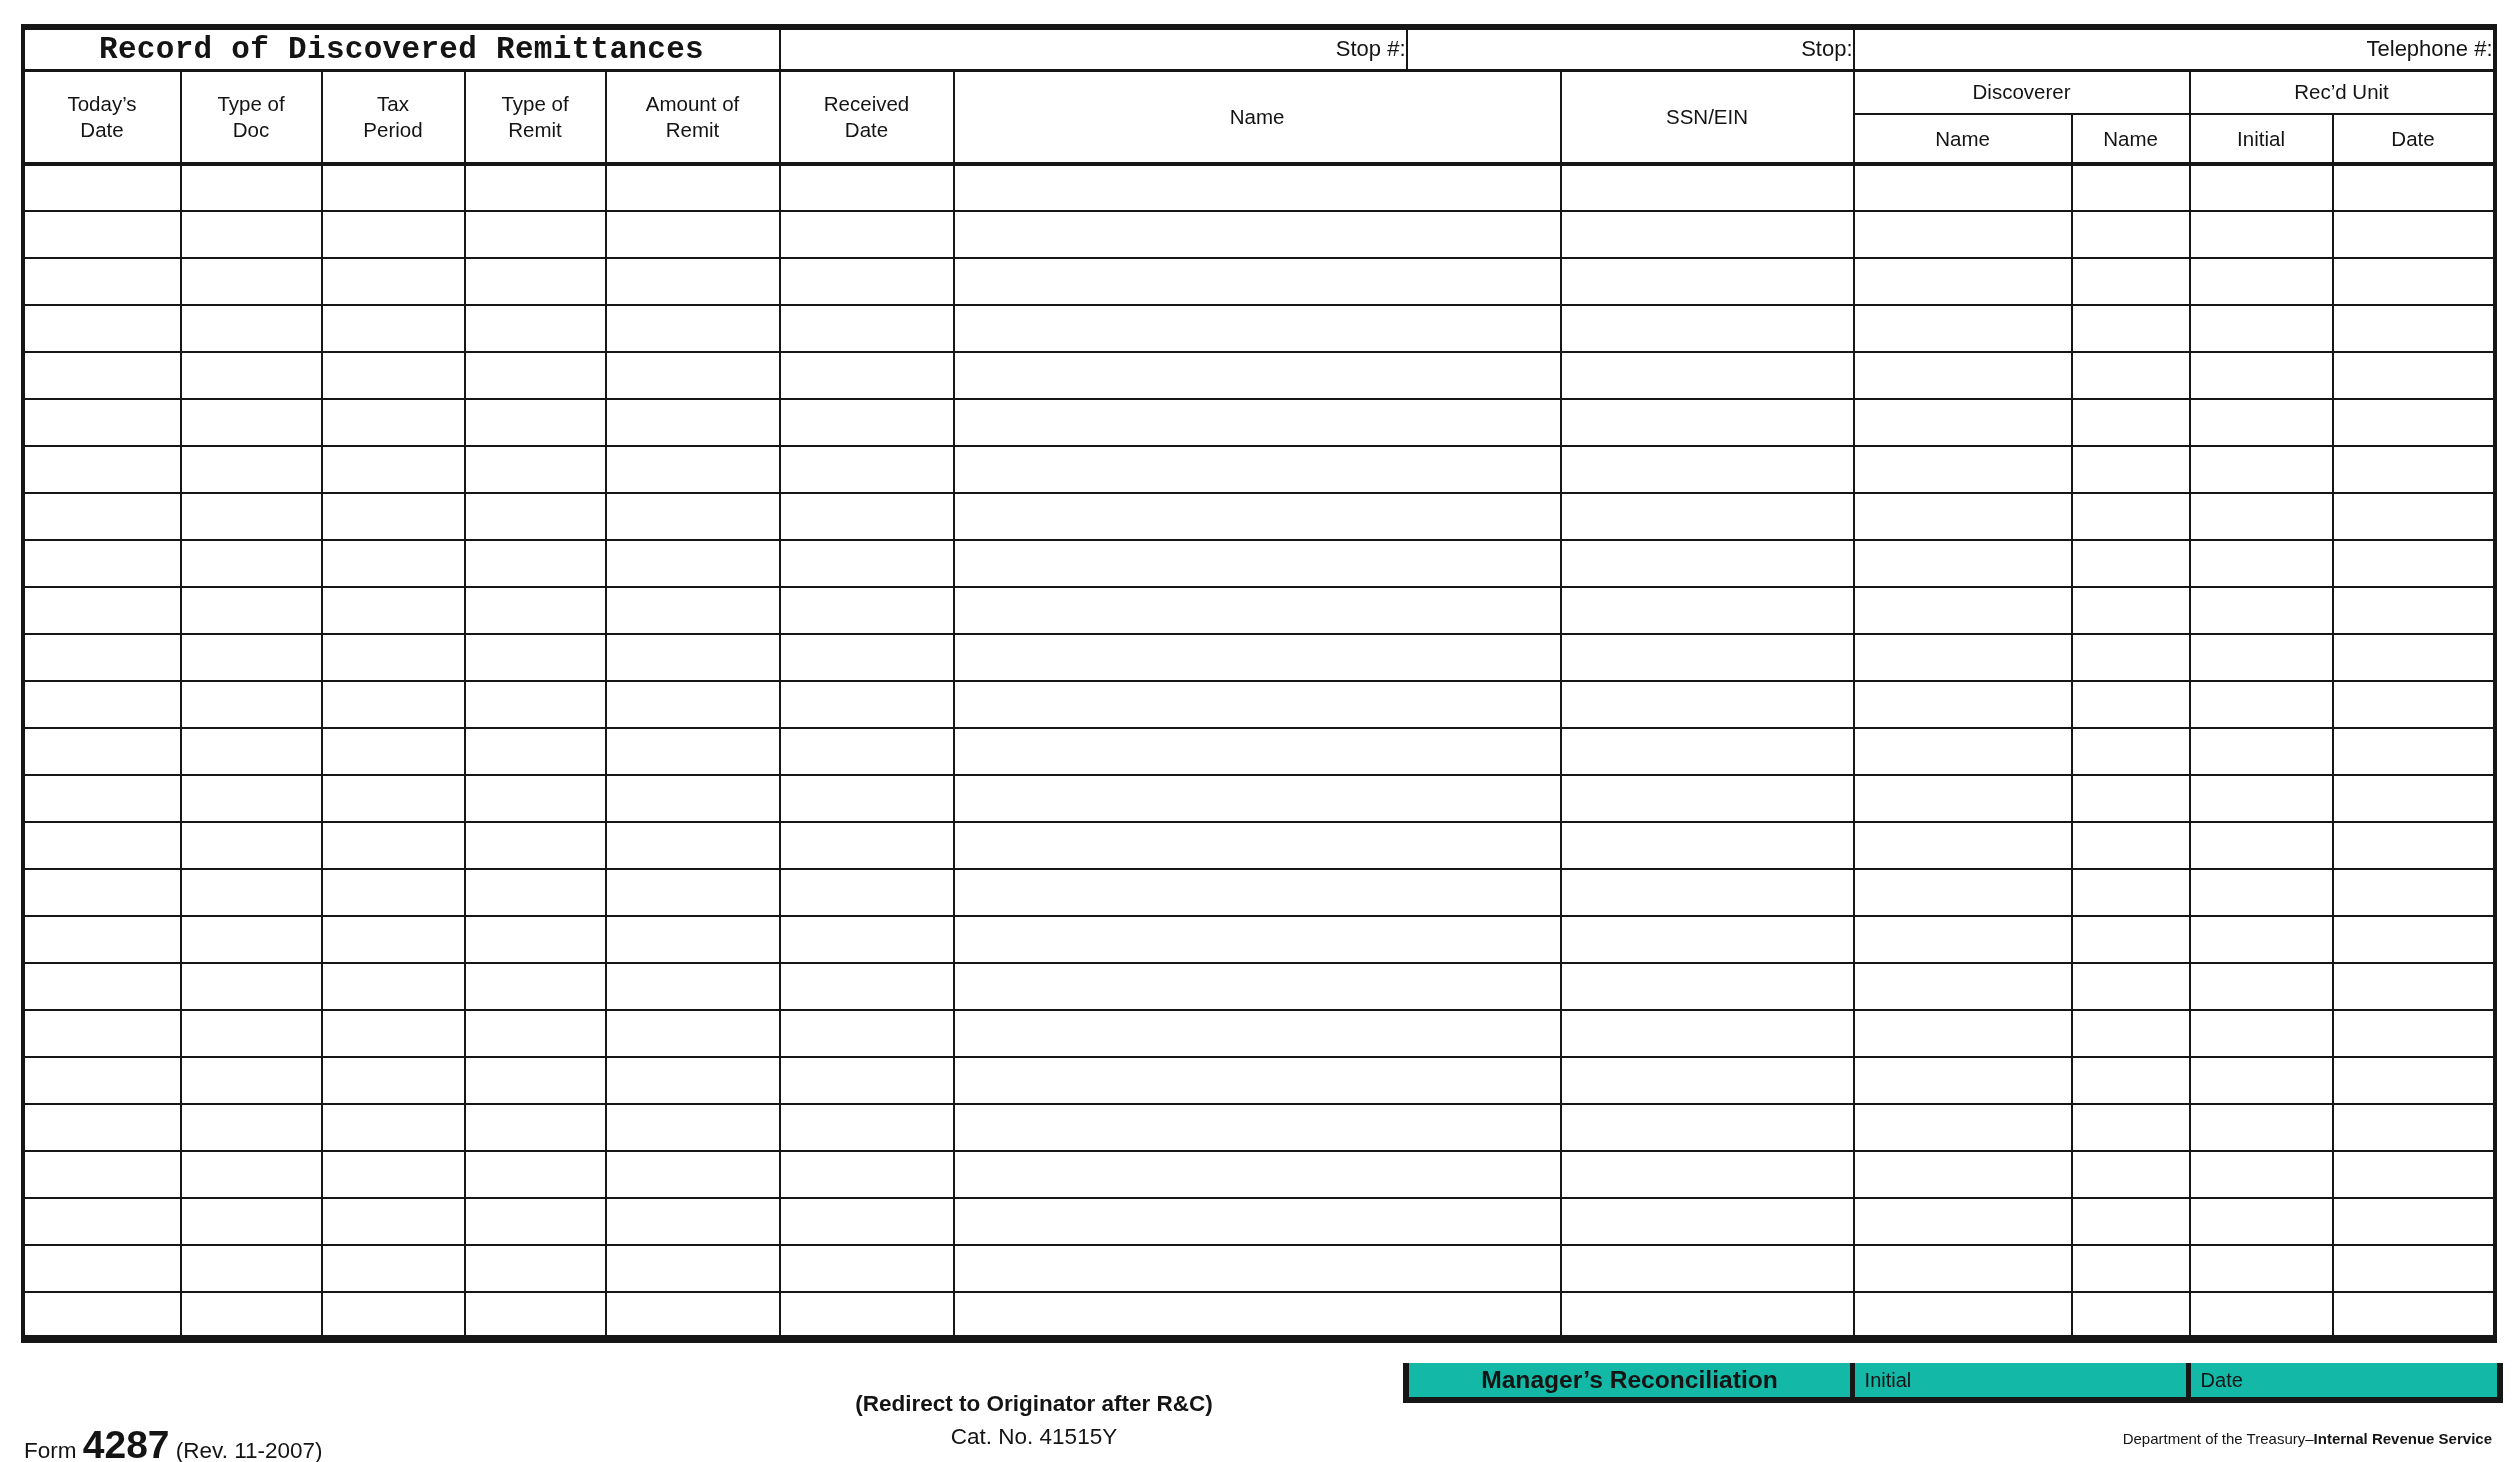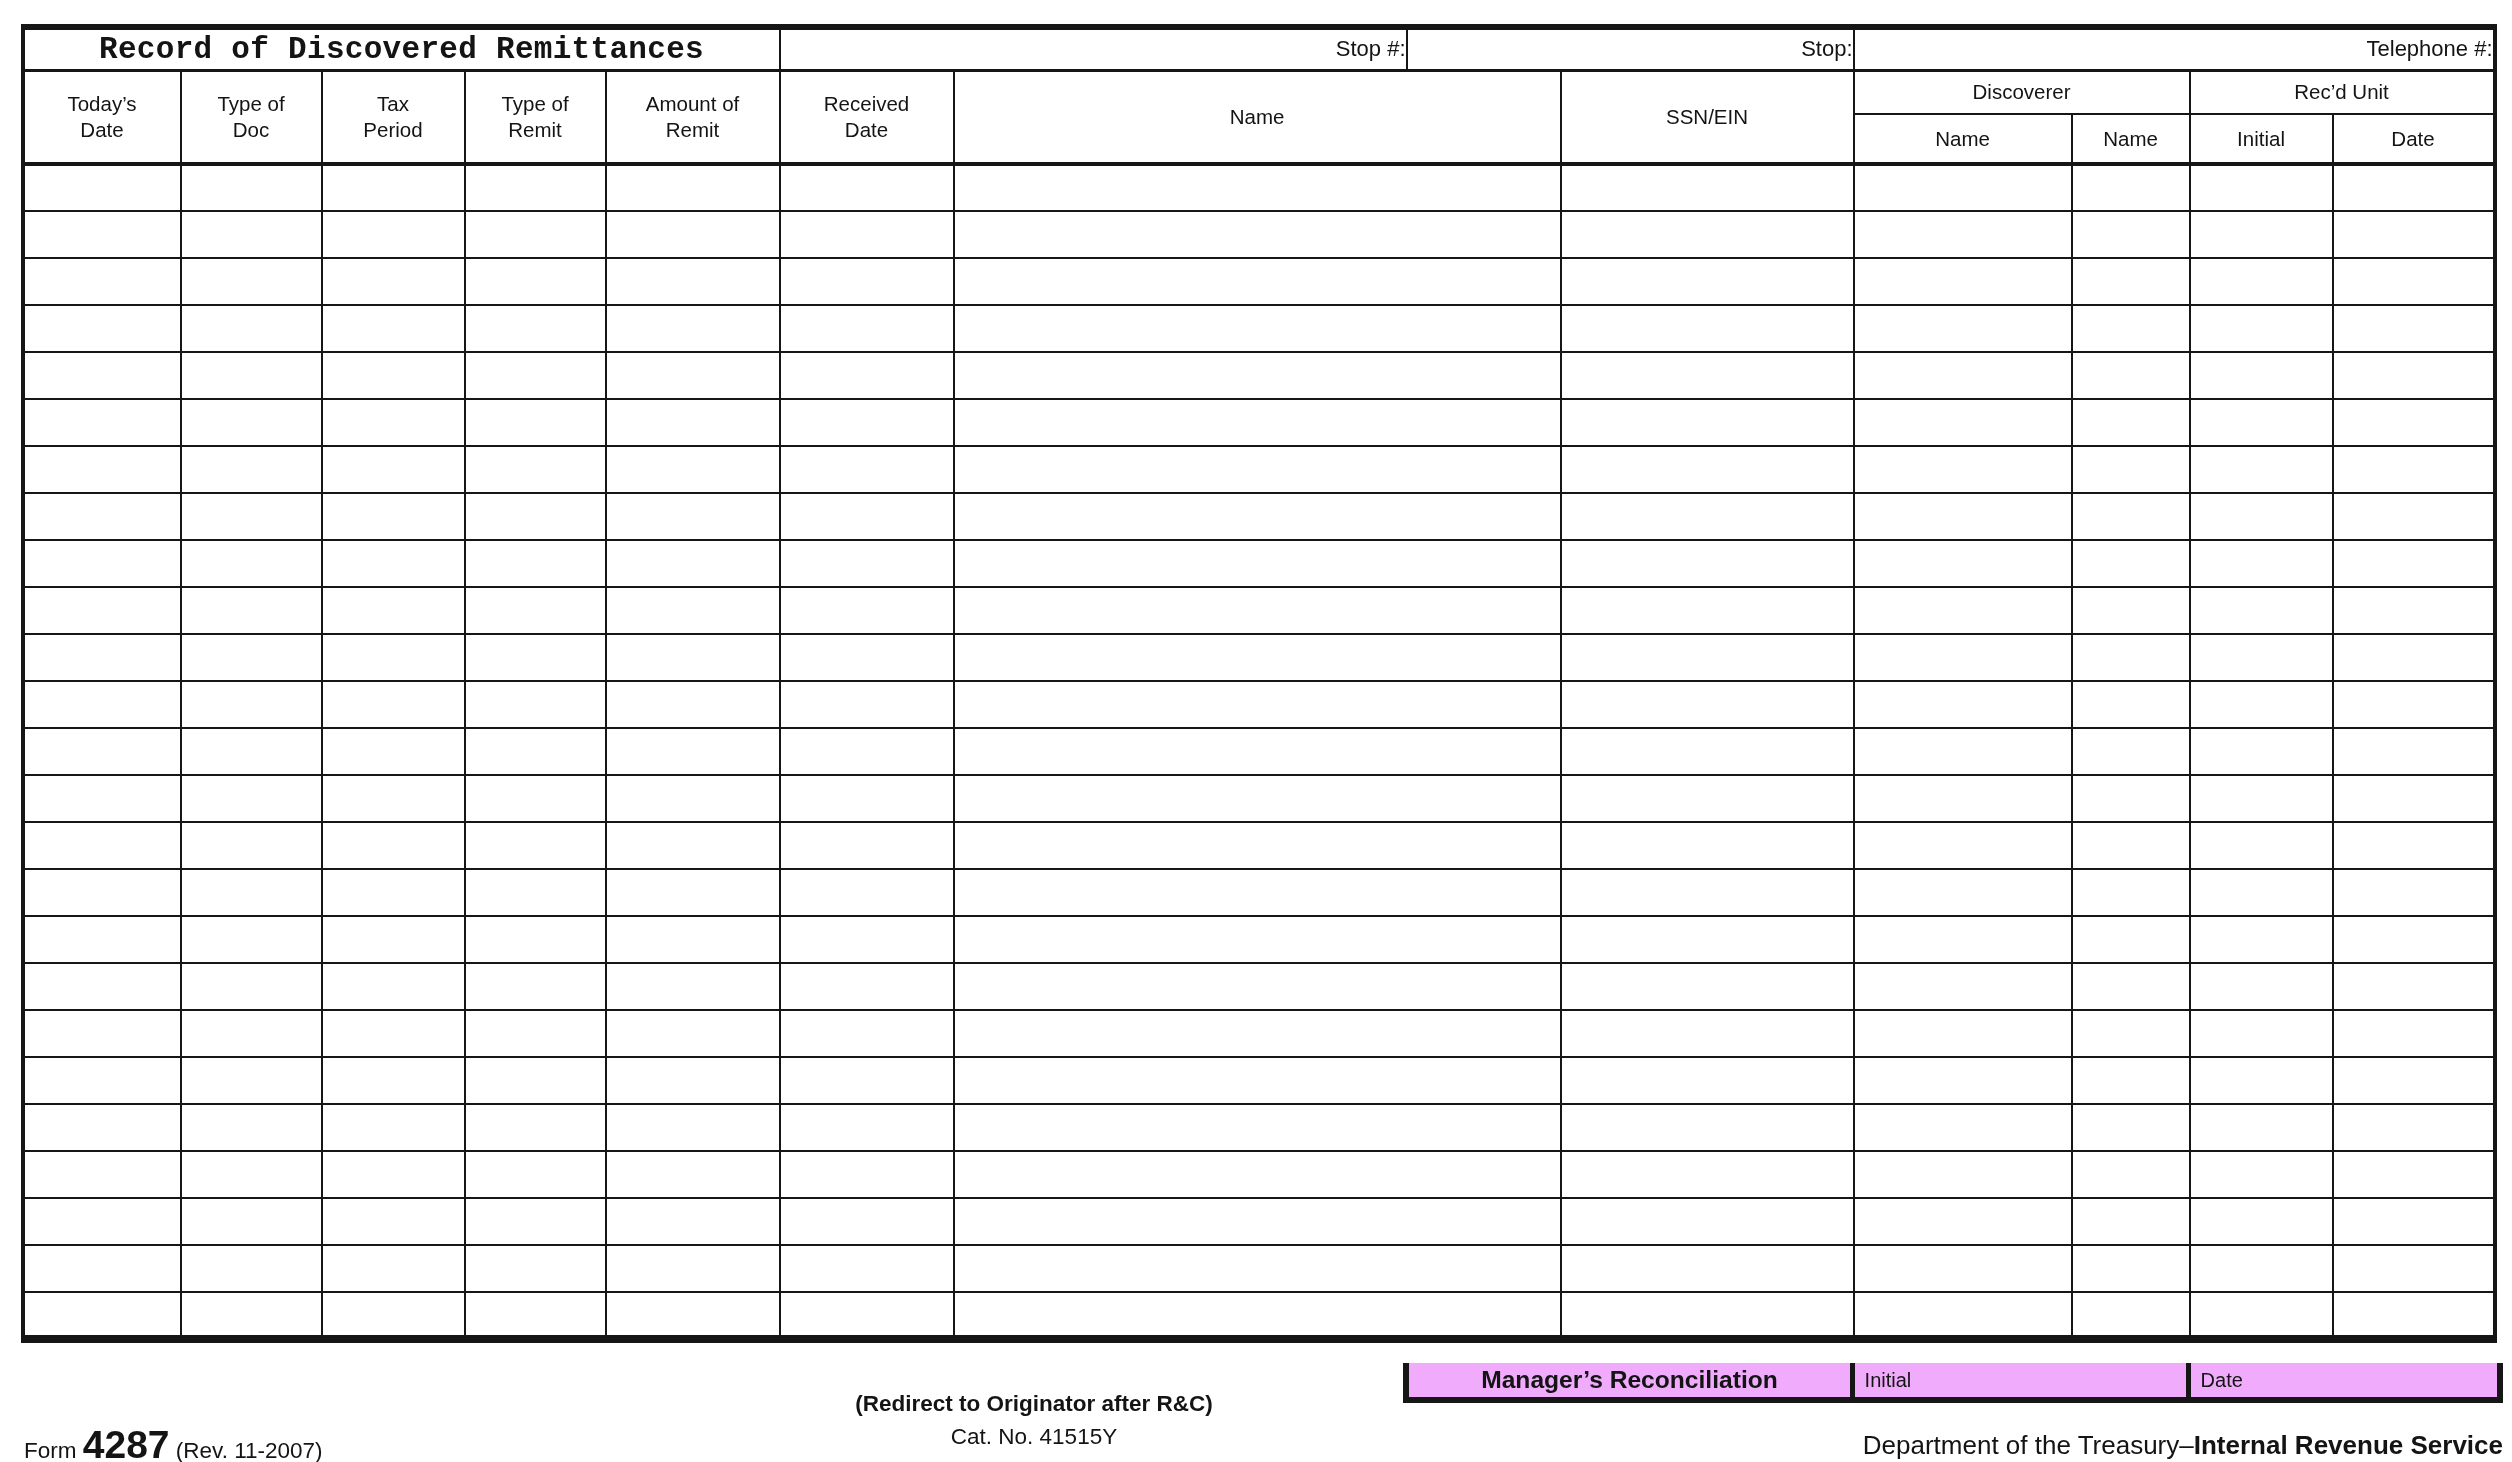--- a/index.html
+++ b/index.html
@@ -37,21 +37,21 @@
   td.colhead{
     text-align:center;font-size:20.5px;line-height:1.26;
     white-space:pre-line;border-bottom-width:4.1px;
   }
   td.group-head{text-align:center;font-size:20.5px;}
   td.bc{background:#fff;}
 
   
   .strip{
     position:absolute;left:1403px;top:1363px;width:1100px;height:40px;
-    box-sizing:border-box;display:flex;background:#f0abfc;
+    box-sizing:border-box;display:flex;background:#14b8a6;
     border-left:6.8px solid #161616;
     border-right:6.8px solid #161616;
     border-bottom:6.8px solid #161616;
   }
   .strip-cell{box-sizing:border-box;display:flex;align-items:center;}
   .strip-title{
     width:441px;justify-content:center;
     font-size:24.6px;font-weight:bold;
   }
   .strip-field{
@@ -63,21 +63,21 @@
 
   
   .footer-left{position:absolute;left:24px;top:1423px;font-size:22.5px;white-space:nowrap;}
   .footer-left .formnum{font-size:39px;font-weight:bold;}
   .footer-center{
     position:absolute;left:1034px;top:1391px;transform:translateX(-50%);
     text-align:center;white-space:nowrap;font-size:22.5px;
   }
   .footer-center .redirect{font-weight:bold;display:block;}
   .footer-center .catno{display:block;margin-top:6.8px;}
-  .footer-right{position:absolute;right:9px;top:1430px;font-size:26px;white-space:nowrap;}
+  .footer-right{position:absolute;right:20px;top:1430px;font-size:15px;white-space:nowrap;}
   .footer-right .agency{font-weight:bold;}
 </style>
 </head>
 <body>
 
 <div class="page">
 
   <table class="form">
     <colgroup>
       <col style="width:158px">

